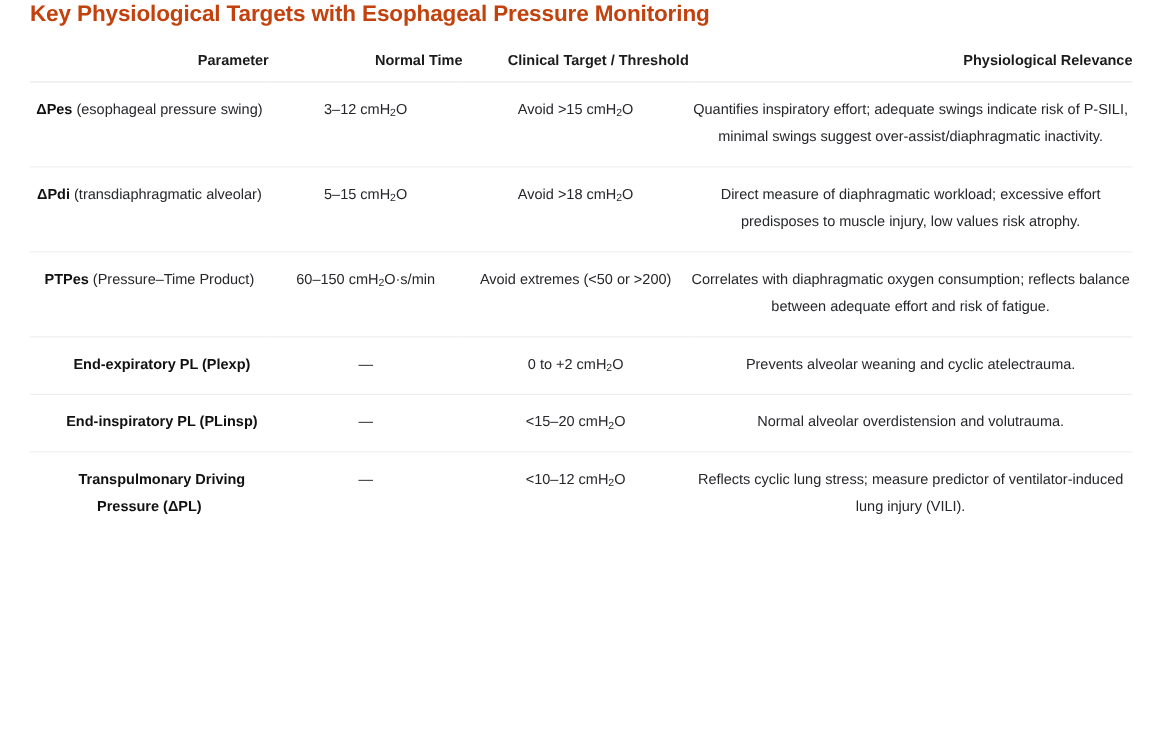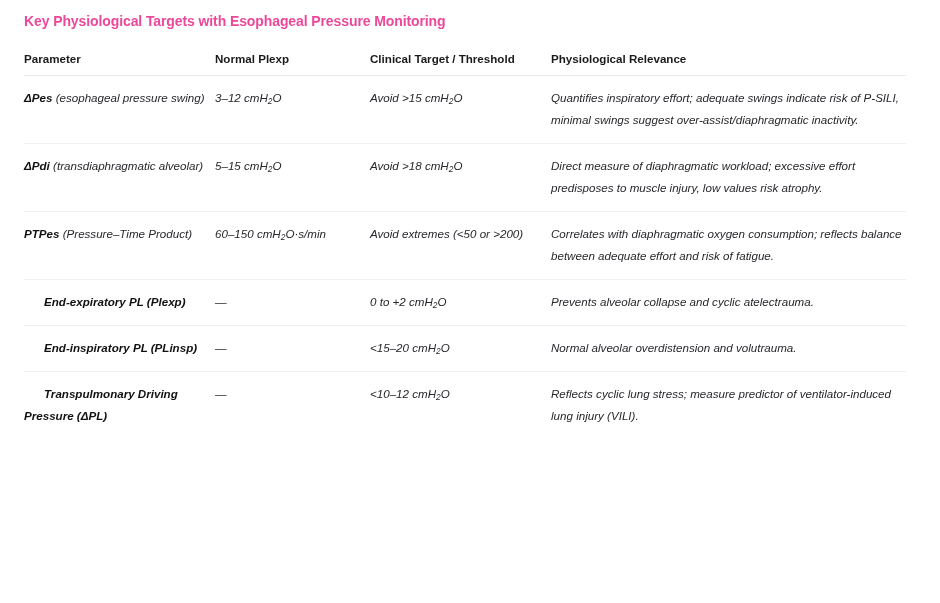--- a/index.html
+++ b/index.html
@@ -18,57 +18,56 @@
 
   .page {
     position: relative;
     width: 940px;
     height: 603px;
     box-sizing: border-box;
     padding: 0 24px;
   }
 
   .doc-title {
-    font-size: 14px;
+    font-size: 18px;
     font-weight: bold;
-    color: #ec4899;
+    color: #c2410c;
     letter-spacing: -0.1px;
-    padding-top: 11px;
+    padding-top: 1px;
     margin: 0 0 0 0;
     line-height: 20px;
   }
 
   table.targets {
     width: 882px;
     border-collapse: collapse;
     table-layout: fixed;
     margin-top: 20px;
   }
 
   table.targets th {
-    text-align: left;
+    text-align: right;
     vertical-align: bottom;
     font-size: 11.6px;
     font-weight: bold;
     color: #1b1b1b;
     line-height: 15px;
     padding: 0 0 9px 0;
     border-bottom: 1px solid #e9eaec;
   }
 
   table.targets td {
-    text-align: left;
+    text-align: center;
     vertical-align: top;
     font-size: 11.6px;
     font-weight: normal;
     color: #26272b;
     line-height: 22px;
     padding: 11px 0 12px 0;
     border-bottom: 1px solid #eeeff1;
-    font-style: italic;
   }
 
   table.targets tbody tr:last-child td {
     border-bottom: none;
   }
 
   
   col.c-param  { width: 191px; }
   col.c-range  { width: 155px; }
   col.c-target { width: 181px; }
@@ -110,21 +109,21 @@
   <table class="targets">
     <colgroup>
       <col class="c-param">
       <col class="c-range">
       <col class="c-target">
       <col class="c-rel">
     </colgroup>
     <thead>
       <tr>
         <th class="cell-pad-r">Parameter</th>
-        <th class="cell-pad-r">Normal Plexp</th>
+        <th class="cell-pad-r">Normal Time</th>
         <th class="cell-pad-r">Clinical Target / Threshold</th>
         <th class="cell-pad-r">Physiological Relevance</th>
       </tr>
     </thead>
     <tbody id="table-body">
         <tr>
           <td class="cell-pad-r"><span class="param-abbr">ΔPes</span><span class="param-rest"> (esophageal pressure swing)</span></td>
           <td class="cell-pad-r">3–12 cmH<sub>2</sub>O</td>
           <td class="cell-pad-r">Avoid &gt;15 cmH<sub>2</sub>O</td>
           <td class="relevance">Quantifies inspiratory effort; adequate swings indicate risk of P-SILI, minimal swings suggest over-assist/diaphragmatic inactivity.</td>
@@ -138,21 +137,21 @@
         <tr>
           <td class="cell-pad-r"><span class="param-abbr">PTPes</span><span class="param-rest"> (Pressure–Time Product)</span></td>
           <td class="cell-pad-r">60–150 cmH<sub>2</sub>O·s/min</td>
           <td class="cell-pad-r">Avoid extremes (&lt;50 or &gt;200)</td>
           <td class="relevance">Correlates with diaphragmatic oxygen consumption; reflects balance between adequate effort and risk of fatigue.</td>
         </tr>
         <tr>
           <td class="cell-pad-r"><span class="param-allbold">End-expiratory PL (Plexp)</span></td>
           <td class="cell-pad-r">—</td>
           <td class="cell-pad-r">0 to +2 cmH<sub>2</sub>O</td>
-          <td class="relevance">Prevents alveolar collapse and cyclic atelectrauma.</td>
+          <td class="relevance">Prevents alveolar weaning and cyclic atelectrauma.</td>
         </tr>
         <tr>
           <td class="cell-pad-r"><span class="param-allbold">End-inspiratory PL (PLinsp)</span></td>
           <td class="cell-pad-r">—</td>
           <td class="cell-pad-r">&lt;15–20 cmH<sub>2</sub>O</td>
           <td class="relevance">Normal alveolar overdistension and volutrauma.</td>
         </tr>
         <tr>
           <td class="cell-pad-r"><span class="param-allbold">Transpulmonary Driving Pressure (ΔPL)</span></td>
           <td class="cell-pad-r">—</td>

